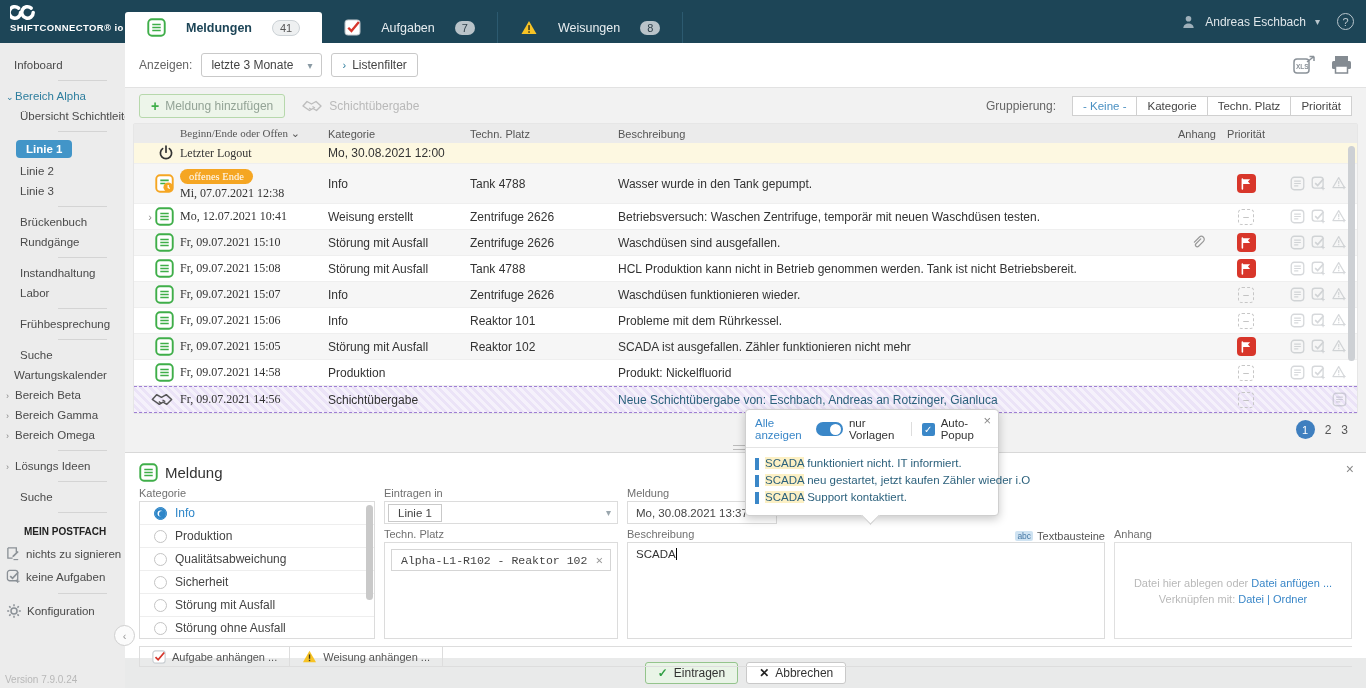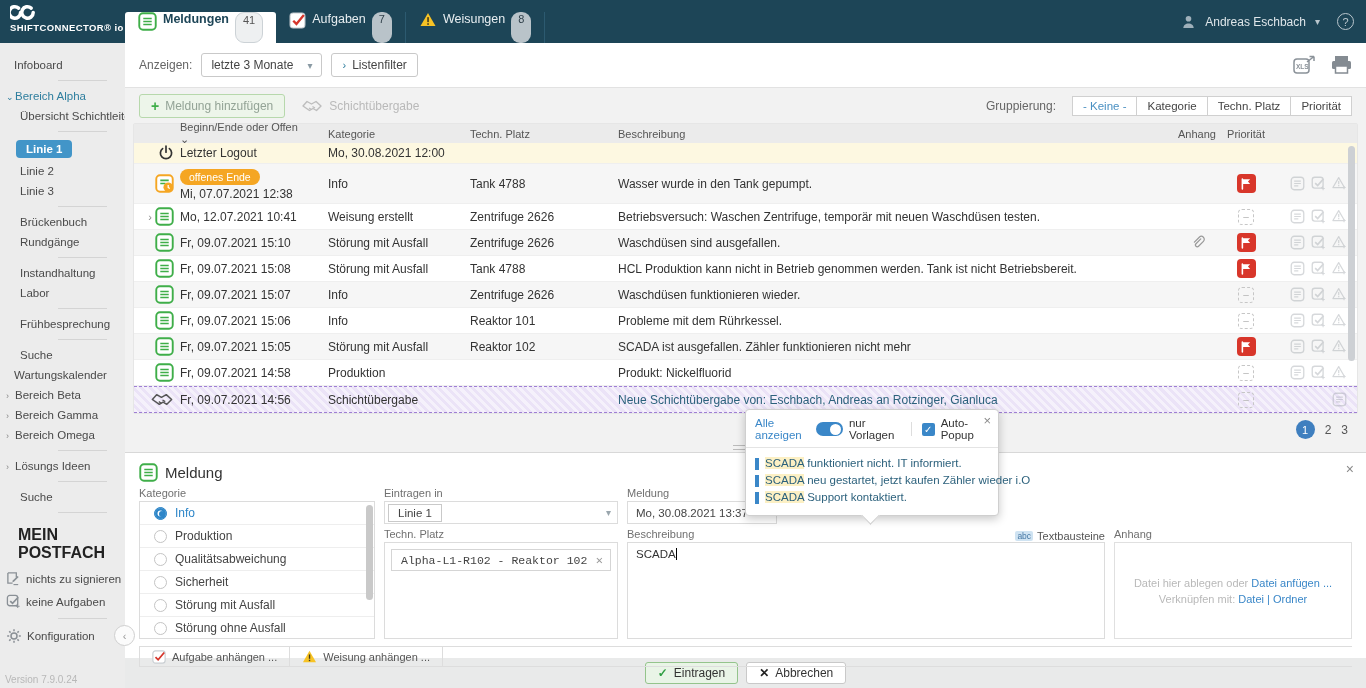--- a/index.html
+++ b/index.html
@@ -5,42 +5,42 @@
   * { box-sizing: border-box; margin:0; padding:0; }
   html,body { width:1366px; height:688px; overflow:hidden; }
   body { font-family:"Liberation Sans", sans-serif; background:#e9eaea; color:#333; font-size:12px; }
   .app { width:1366px; height:688px; display:flex; flex-direction:column; position:relative; }
 
   
   .header { height:43px; background:#1d4557; display:flex; align-items:stretch; color:#fff; flex:none; }
   .logo-box { width:125px; padding:4px 0 0 10px; }
   .logo-text { font-size:9.5px; font-weight:bold; letter-spacing:.4px; margin-top:1px; white-space:nowrap; }
   .tabs { display:flex; align-items:flex-end; }
-  .tab { display:flex; gap:6px; height:31px; padding:0 13px; font-size:12.5px; cursor:pointer; border-right:1px solid #2c5a70; color:#e8eef1; }
+  .tab { display:flex; align-items:center; gap:20px; height:31px; padding:0 22px; font-size:12.5px; cursor:pointer; border-right:1px solid #2c5a70; color:#e8eef1; }
   .tab.active { background:#fff; color:#1d4557; font-weight:bold; border-radius:3px 3px 0 0; border-right:none; }
   .tab .cnt { background:#b9c3c9; color:#31414b; border-radius:9px; padding:1px 7px; font-size:11px; font-weight:normal; }
   .tab.active .cnt { background:#eef0f1; border:1px solid #ccd2d6; color:#555; }
   .user-area { margin-left:auto; display:flex; align-items:center; gap:9px; padding-right:12px; font-size:12px; color:#dfe6ea; }
   .help-circle { width:17px; height:17px; border:1.4px solid #b9c6cd; border-radius:50%; display:flex; align-items:center; justify-content:center; font-size:11px; color:#b9c6cd; margin-left:8px; }
   .chev { font-size:10px; color:#b9c6cd; }
 
   
   .body-row { flex:1; display:flex; min-height:0; }
 
   
   .sidebar { width:125px; background:#ececec; flex:none; padding-top:12px; font-size:11.5px; color:#4a4a4a; position:relative; }
   .s-item { padding:4px 4px 4px 20px; cursor:pointer; white-space:nowrap; }
   .s-item.lvl0 { padding-left:14px; }
   .s-group { padding:4px 4px 4px 6px; color:#2e7e9e; cursor:pointer; white-space:nowrap; }
   .s-group .gch { display:inline-block; width:9px; font-size:9px; color:#2e7e9e; }
   .s-group.closed { color:#4a4a4a; }
   .s-group.closed .gch { color:#888; }
   .s-sel { margin:3px 0 3px 16px; display:inline-block; background:#4295c8; color:#fff; font-weight:bold; border-radius:4px; padding:3px 10px; cursor:pointer; }
   .s-div { height:1px; background:#d4d4d4; margin:5px 18px 5px 58px; }
-  .s-head { font-weight:bold; font-size:16px; color:#222; padding:8px 4px 5px 18px; }
+  .s-head { font-weight:bold; font-size:10px; color:#222; padding:8px 4px 5px 24px; }
   .s-ico-item { display:flex; align-items:center; gap:5px; padding:4px 2px 4px 6px; cursor:pointer; }
   .s-ico-item svg { flex:none; }
   .version { position:absolute; bottom:3px; left:5px; font-size:10px; color:#b8b8b8; }
   .collapse-btn { position:absolute; right:-10px; bottom:42px; width:21px; height:21px; background:#fbfbfb; border:1px solid #cfcfcf; border-radius:50%; display:flex; align-items:center; justify-content:center; color:#999; font-size:11px; z-index:5; cursor:pointer; }
 
   
   .content { flex:1; display:flex; flex-direction:column; background:#f2f2f2; min-width:0; position:relative; }
 
   .filterbar { height:45px; background:#fff; border-bottom:1px solid #e2e2e2; display:flex; align-items:center; padding:0 14px; gap:9px; flex:none; }
   .lbl { color:#666; }
@@ -62,21 +62,21 @@
 
   
   .table-card { background:#fff; margin:0 8px; border:1px solid #e6e6e6; border-radius:2px; position:relative; flex:none; }
   .t-head { display:flex; align-items:center; background:#ebebeb; height:19px; font-size:11px; color:#555; }
   .t-row { display:flex; align-items:center; min-height:26px; border-bottom:1px solid #efefef; font-size:12px; color:#333; }
   .t-row.alt { background:#f6f6f6; }
   .t-row.logout { background:#fdf8e1; min-height:21px; color:#333; }
   .t-row.openend { min-height:40px; }
   .t-row.handover { background:repeating-linear-gradient(45deg,#f5f1fb,#f5f1fb 3px,#ebe3f7 3px,#ebe3f7 6px); border-top:1px dashed #9f7fd4; border-bottom:1px dashed #9f7fd4; min-height:27px; }
   .c-icon { width:46px; display:flex; align-items:center; justify-content:flex-end; gap:2px; padding-right:6px; flex:none; }
-  .c-date { width:148px; flex:none; padding-right:20px; }
+  .c-date { width:148px; flex:none; padding-right:20px;font-family:Liberation Serif, serif; }
   .c-kat  { width:142px; flex:none; }
   .c-platz{ width:148px; flex:none; }
   .c-besch{ flex:1; min-width:0; }
   .c-anh  { width:44px; flex:none; display:flex; justify-content:center; }
   .c-prio { width:54px; flex:none; display:flex; justify-content:center; }
   .c-act  { width:84px; flex:none; display:flex; justify-content:flex-end; gap:6px; padding-right:10px; opacity:.4; }
   .expander { color:#8a8a8a; font-size:11px; margin-right:1px; cursor:pointer; }
   .badge-oe { display:inline-block; background:#f5a623; color:#fff; border-radius:9px; padding:2px 9px; font-size:10.5px; margin:2px 0 2px; }
   .prio-flag { width:19px; height:19px; background:#d8362a; border-radius:4px; display:flex; align-items:center; justify-content:center; }
   .prio-none { width:16px; height:16px; border:1px dashed #c6c6c6; border-radius:4px; color:#b5b5b5; display:flex; align-items:center; justify-content:center; font-size:10px; }

